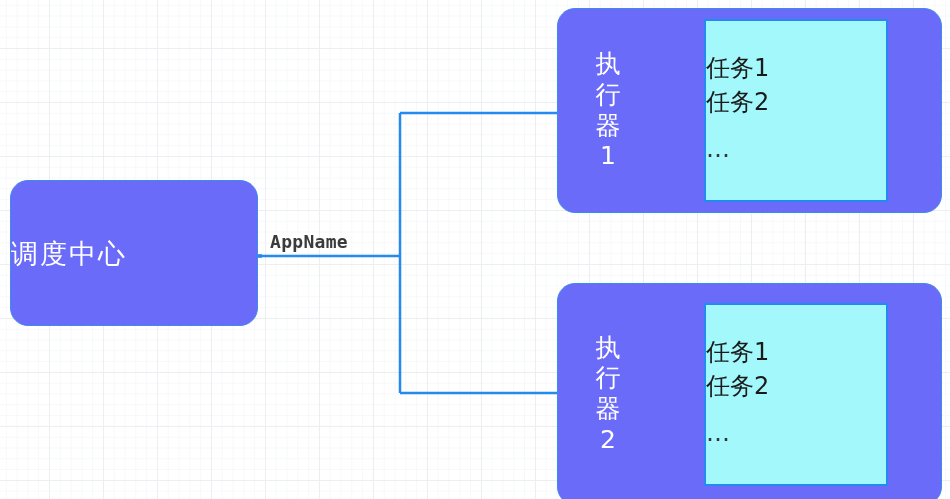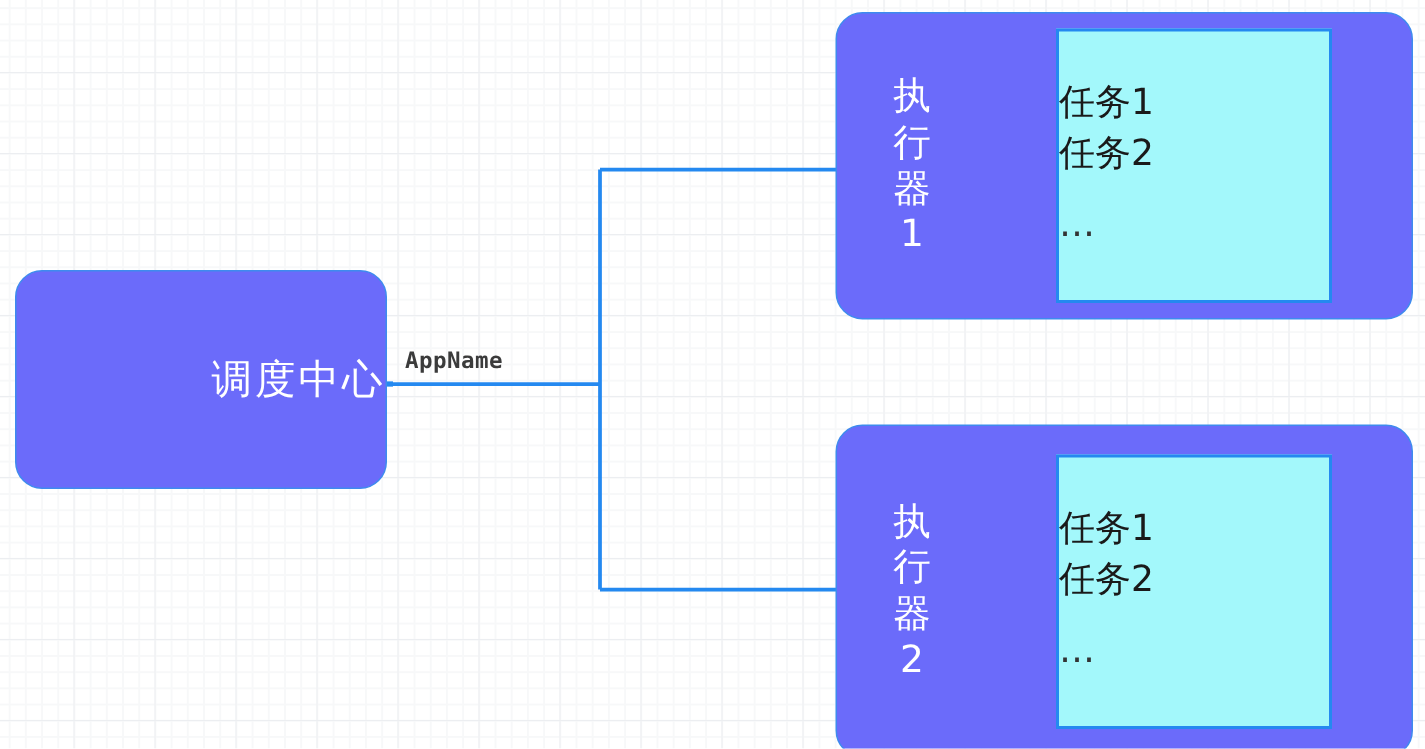--- a/index.html
+++ b/index.html
@@ -53,21 +53,21 @@
   }
 
   
   #scheduler-node {
     left: 10px;
     top: 180px;
     width: 248px;
     height: 146px;
     display: flex;
     align-items: center;
-    justify-content: flex-end;
+    justify-content: flex-start;
   }
   .scheduler-label {
     color: #ffffff;
     font-size: 27px;
     letter-spacing: 2px;
     line-height: 1;
     white-space: nowrap;
     font-family: "DejaVu Sans", "Liberation Sans", sans-serif;
   }
 
@@ -142,21 +142,21 @@
     letter-spacing: 1px;
     font-family: "DejaVu Sans", "Liberation Sans", sans-serif;
   }
 
   
   #edge-label-appname {
     position: absolute;
     left: 270px;
     top: 231px;
     color: #3b3b3b;
-    font-size: 15px;
+    font-size: 18px;
     font-weight: bold;
     letter-spacing: 0.3px;
     font-family: "DejaVu Sans Mono", "Liberation Mono", monospace;
     white-space: nowrap;
   }
 </style>
 </head>
 <body>
 
 <div id="diagram-canvas">

